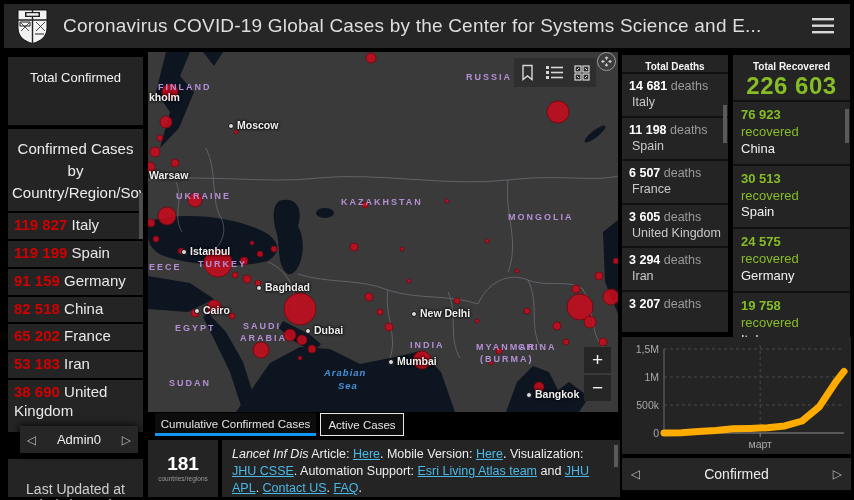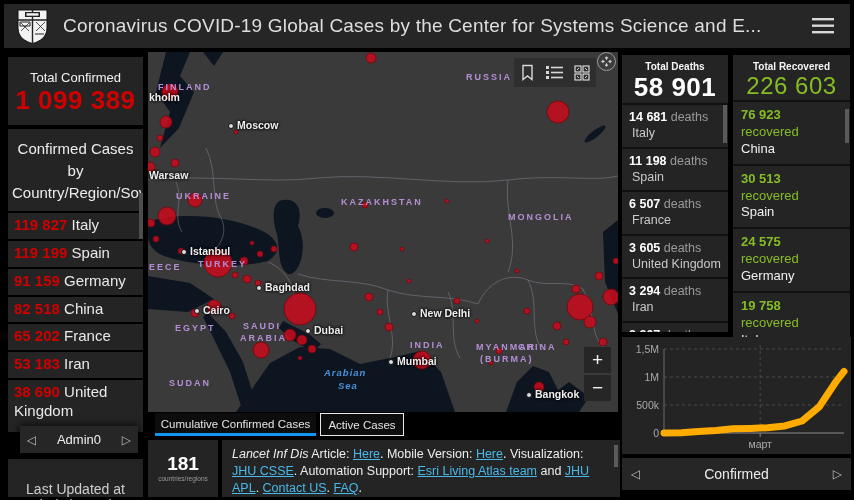--- a/index.html
+++ b/index.html
@@ -69,21 +69,21 @@
   .td-panel { left:622px; top:55px; width:106px; height:277px; overflow:hidden; }
   .td-head { text-align:center; padding-top:6px; }
   .td-label { color:#f5f5f5; font-size:10px; font-weight:bold; }
   .td-value { color:#fff; font-size:26px; font-weight:bold; letter-spacing:.5px; }
   .td-row { border-top:2px solid #101010; padding:4px 2px 5px 7px; font-size:12.5px; line-height:1.3; cursor:pointer; }
   .td-num { color:#fff; font-weight:bold; }
   .td-unit { color:#9a9a9a; }
   .td-reg { color:#c9c9c9; padding-left:3px; }
   .tr-panel { left:733px; top:55px; width:117px; height:312px; overflow:hidden; }
   .tr-label { color:#f5f5f5; font-size:10px; font-weight:bold; }
-  .tr-value { color:#86bc25; font-size:24px; font-weight:normal; letter-spacing:.5px; }
+  .tr-value { color:#86bc25; font-size:24px; font-weight:bold; letter-spacing:.5px; }
   .tr-row { border-top:2px solid #101010; padding:5px 2px 6px 8px; font-size:13px; line-height:1.3; cursor:pointer; }
   .tr-num { color:#86bc25; font-weight:bold; }
   .tr-unit { color:#86bc25; }
   .tr-reg { color:#f0f0f0; }
   .vscroll { position:absolute; width:4px; background:#5a5a5a; }
 
   
   .chart-panel { left:622px; top:337px; width:229px; height:117px; }
   .chart-panel svg text { font-family:"Liberation Sans",sans-serif; }
   .selector { left:622px; top:458px; width:229px; height:32px; background:#262626;
@@ -114,21 +114,20 @@
   <div class="title">Coronavirus COVID-19 Global Cases by the Center for Systems Science and E...</div>
   <svg class="menu-btn" width="22" height="16" viewBox="0 0 22 16">
     <rect y="0" width="22" height="2.4" fill="#d8d8d8"></rect>
       <rect y="6.5" width="22" height="2.4" fill="#d8d8d8"></rect>
       <rect y="13" width="22" height="2.4" fill="#d8d8d8"></rect>
   </svg>
 </div>
 
 <div class="panel tc-panel">
   <div class="tc-label">Total Confirmed</div>
-  <div class="tc-value">1 099 389</div>
 </div>
 
 <div class="panel cc-panel">
   <div class="cc-title">Confirmed Cases by Country/Region/Sovereignty</div>
   <div class="cc-row"><span class="cc-num">119 827</span> <span class="cc-reg">Italy</span></div>
   <div class="cc-row"><span class="cc-num">119 199</span> <span class="cc-reg">Spain</span></div>
   <div class="cc-row"><span class="cc-num">91 159</span> <span class="cc-reg">Germany</span></div>
   <div class="cc-row"><span class="cc-num">82 518</span> <span class="cc-reg">China</span></div>
   <div class="cc-row"><span class="cc-num">65 202</span> <span class="cc-reg">France</span></div>
   <div class="cc-row"><span class="cc-num">53 183</span> <span class="cc-reg">Iran</span></div>
@@ -318,21 +317,20 @@
   <div class="zoom-btn" style="top:295px">+</div>
   <div class="zoom-btn" style="top:323px">−</div>
 </div>
 
 <div class="tab tab-active">Cumulative Confirmed Cases</div>
 <div class="tab tab-inactive">Active Cases</div>
 
 <div class="panel td-panel">
   <div class="td-head">
     <div class="td-label">Total Deaths</div>
-    <div class="td-value">58 901</div>
   </div>
   <div class="td-row"><span class="td-num">14 681</span> <span class="td-unit">deaths</span><br><span class="td-reg">Italy</span></div>
   <div class="td-row"><span class="td-num">11 198</span> <span class="td-unit">deaths</span><br><span class="td-reg">Spain</span></div>
   <div class="td-row"><span class="td-num">6 507</span> <span class="td-unit">deaths</span><br><span class="td-reg">France</span></div>
   <div class="td-row"><span class="td-num">3 605</span> <span class="td-unit">deaths</span><br><span class="td-reg">United Kingdom</span></div>
   <div class="td-row"><span class="td-num">3 294</span> <span class="td-unit">deaths</span><br><span class="td-reg">Iran</span></div>
   <div class="td-row"><span class="td-num">3 207</span> <span class="td-unit">deaths</span><br></div>
   <div class="vscroll" style="right:1px;top:50px;height:38px"></div>
 </div>
 

